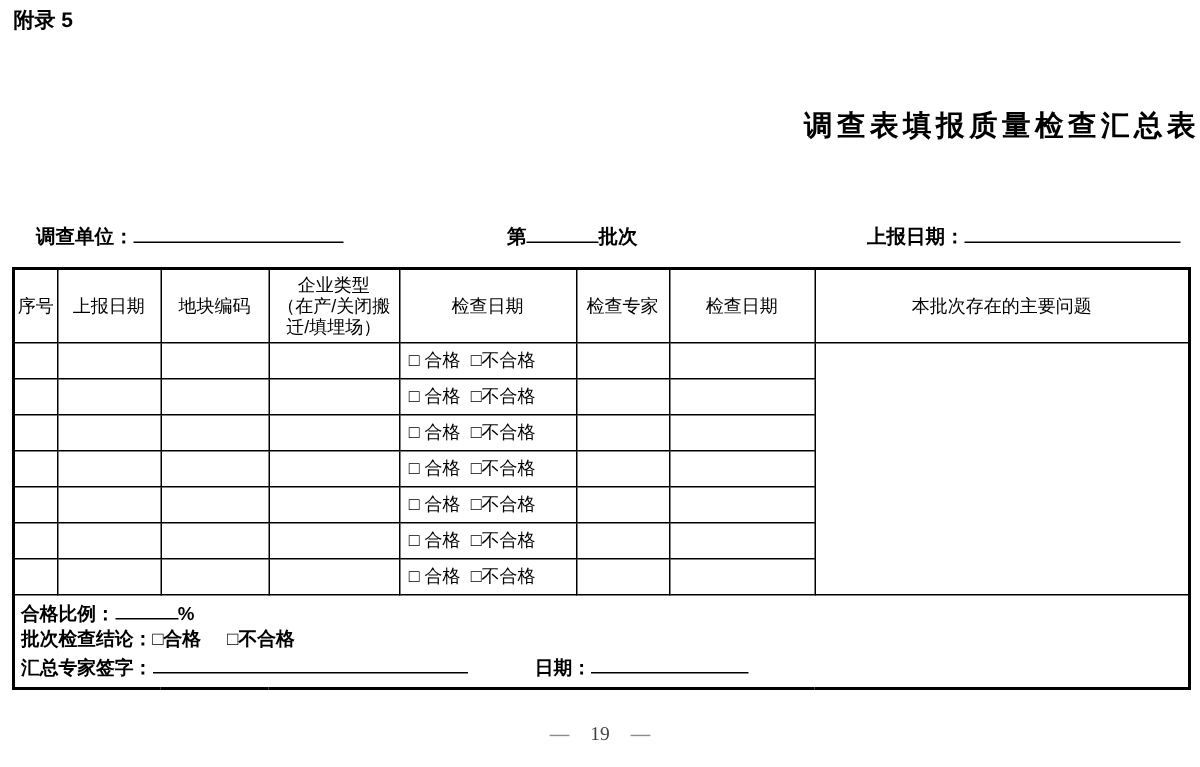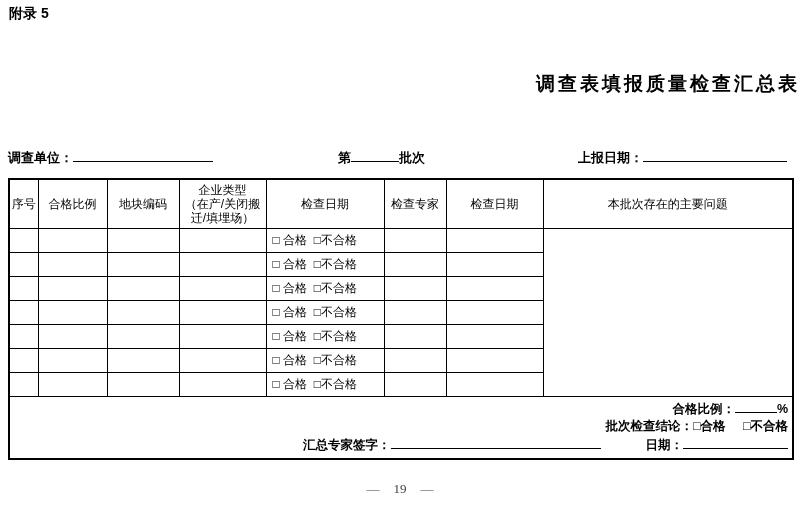--- a/index.html
+++ b/index.html
@@ -8,33 +8,33 @@
     position:relative; width:800px; height:511px; background:#ffffff;
     font-family:"Liberation Sans","DejaVu Sans",sans-serif; color:#000;
     margin:0 auto; overflow:hidden;
   }
   .appendix { position:absolute; left:9px; top:5px; font-size:14px; font-weight:bold; }
   .doc-title {
     position:absolute; top:71px; left:0; width:100%; text-align:right;
     font-size:19px; font-weight:bold; letter-spacing:3px;
   }
   .info-line { position:absolute; top:148px; left:8px; width:784px; height:20px; font-size:13px; font-weight:bold; }
-  .info-unit  { position:absolute; left:0; white-space:nowrap; }
+  .info-unit  { position:absolute; left:16px; white-space:nowrap; }
   .info-batch { position:absolute; left:330px; white-space:nowrap; }
   .info-date  { position:absolute; left:570px; white-space:nowrap; }
   .blank { display:inline-block; border-bottom:1px solid #000; height:14px; vertical-align:baseline; }
   .w140 { width:140px; } .w48 { width:48px; } .w150 { width:144px; }
   .w42 { width:42px; } .w210 { width:210px; } .w105 { width:105px; }
 
   table.summary-table {
     position:absolute; top:178px; left:8px; width:784px;
     border-collapse:collapse; table-layout:fixed;
     border:2px solid #000;
   }
-  .summary-table th, .summary-table td { border:1px solid #000; vertical-align:middle;text-align:right; }
+  .summary-table th, .summary-table td { border:1px solid #000; vertical-align:middle; }
   .summary-table th {
     font-size:12px; font-weight:normal; text-align:center;
     white-space:pre-line; line-height:14px; padding:2px 1px; height:49px;
   }
   .data-row { height:24px; }
   td.result-cell {
     font-size:12px; font-weight:normal; text-align:left;
     padding-left:6px; white-space:pre; overflow:hidden;
   }
   td.problems-cell { background:#fff; }
@@ -70,21 +70,21 @@
         <col style="width:72px">
         <col style="width:87px">
       <col style="width:118px">
         <col style="width:62px">
         <col style="width:97px">
         <col style="width:250px">
     </colgroup>
     <thead>
       <tr>
         <th>序号</th>
-        <th>合格比例</th>
+        <th>上报日期</th>
         <th>地块编码</th>
         <th>企业类型
 （在产/关闭搬
 迁/填埋场）</th>
         <th>检查日期</th>
         <th>检查专家</th>
         <th>检查日期</th>
         <th>本批次存在的主要问题</th>
       </tr>
     </thead>

